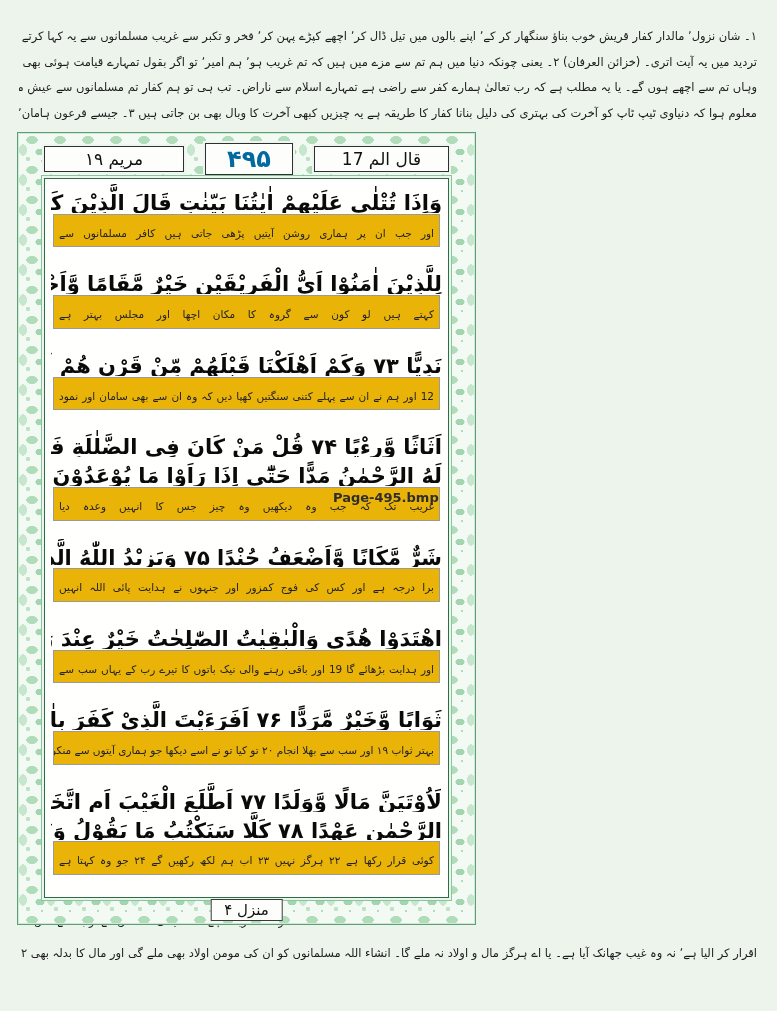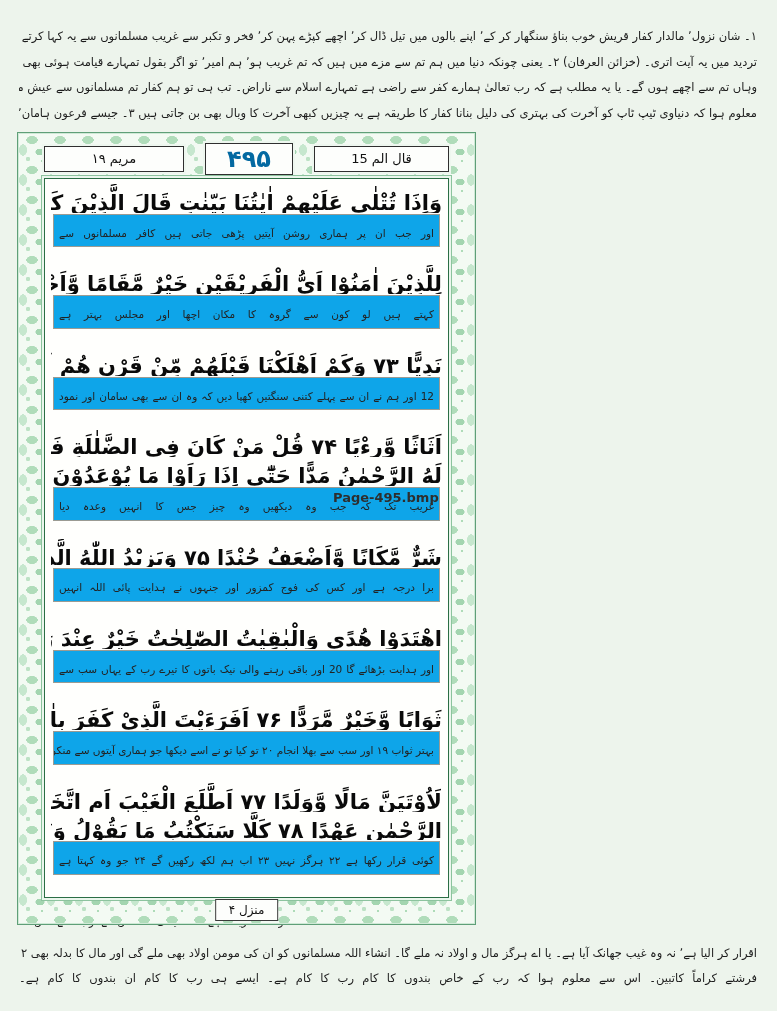--- a/index.html
+++ b/index.html
@@ -18,37 +18,37 @@
     background-color:#f3faf3;
     background-image:
       radial-gradient(ellipse 9px 6px at 14px 7px, #b0dcba 64%, transparent 66%),
       radial-gradient(ellipse 6px 9px at 5px 17px, #c6e7ce 64%, transparent 66%),
       radial-gradient(ellipse 7px 5px at 22px 19px, #a3d5b0 64%, transparent 66%),
       radial-gradient(circle 3px at 10px 26px, #bde2c5 70%, transparent 72%),
       radial-gradient(circle 2px at 24px 28px, #aedbb8 70%, transparent 72%);
     background-size:28px 30px;
     padding:7px 26px 26px;}
   .header-row{height:38px;display:flex;align-items:center;justify-content:space-between;direction:rtl;}
-  .hbox{background:#fdfefc;border:1px solid #2f2f2f;height:24px;line-height:24px;font-size:13px;
+  .hbox{background:#fdfefc;border:1px solid #2f2f2f;height:24px;line-height:24px;font-size:17px;
     padding:0 14px;color:#111;white-space:nowrap;box-shadow:0 0 0 2px #eef7ef;}
   .hbox.juz{min-width:105px;text-align:center;}
   .hbox.surah{min-width:110px;text-align:center;}
   .pagenum{background:#fdfefc;border:1px solid #2f2f2f;height:30px;line-height:30px;min-width:86px;
     text-align:center;font-size:24px;font-weight:bold;color:#0369a1;box-shadow:0 0 0 2px #eef7ef;}
   .content-box{position:relative;box-sizing:border-box;height:calc(100% - 38px);background:#fffffd;
     border:1.5px solid #2b6e45;box-shadow:0 0 0 2px #eaf6ec,0 0 0 3px #8cc39e;
     padding:5px 6px 4px;display:flex;flex-direction:column;justify-content:space-between;overflow:hidden;}
   .arabic-line{direction:rtl;font-family:"DejaVu Sans",sans-serif;font-weight:bold;color:#0a0a0a;
     font-size:21px;line-height:39px;height:39px;text-align:justify;text-align-last:justify;
     overflow:hidden;white-space:nowrap;}
   .urdu-line{direction:rtl;font-size:10.5px;line-height:19px;height:19px;color:#222;
-    border:1px solid #9b9b93;background:#0ea5e9;margin:1px 2px 18px;padding:9px 5px;
+    border:1px solid #9b9b93;background:#eab308;margin:1px 2px 18px;padding:9px 5px;
     text-align:justify;text-align-last:justify;overflow:hidden;white-space:nowrap;}
   .manzil{position:absolute;bottom:3px;left:50%;transform:translateX(-50%);
-    background:#fdfefc;border:1px solid #3a3a3a;font-size:12px;line-height:20px;height:20px;
+    background:#fdfefc;border:1px solid #3a3a3a;font-size:15px;line-height:20px;height:20px;
     padding:0 13px;color:#111;white-space:nowrap;}
   .watermark{position:absolute;top:490px;left:333px;direction:ltr;
     font-family:"DejaVu Sans",sans-serif;font-weight:bold;font-size:13px;color:#2e2e2e;z-index:6;text-align:center;}
 </style>
 </head>
 <body>
 
 <div class="page">
 
   <div class="top-commentary">
@@ -88,47 +88,46 @@
       <div class="commentary-line">آپ نے فرمایا۔ ہاں تو وہ بولا کہ اچھا مر کر اٹھنے کے بعد</div>
       <div class="commentary-line">مجھے مال اولاد ملے گا٬ تب ہی آپ کا قرض ادا کروں گا۔</div>
       <div class="commentary-line">اس پر یہ آیت نازل ہوئی اس سے معلوم ہوا کہ شریعت</div>
       <div class="commentary-line">کے احکام کا مذاق اڑانا کفار کا طریقہ ہے یہ بھی معلوم ہوا</div>
       <div class="commentary-line">کہ گناہ کر کے رحمت کے امیدوار رہنا٬ نیک اعمال نہ کرنا٬</div>
       <div class="commentary-line">کفار کا طریقہ ہے ۱۱۔ یعنی نہ اس نے رب سے اس کا</div>
     </div>
 
   <div class="quran-frame">
     <div class="header-row">
-      <div class="hbox juz">قال الم 15</div>
+      <div class="hbox juz">قال الم 17</div>
       <div class="pagenum">۴۹۵</div>
       <div class="hbox surah">مريم ١٩</div>
     </div>
     <div class="content-box">
         <div class="arabic-line">وَاِذَا تُتْلٰى عَلَيْهِمْ اٰيٰتُنَا بَيِّنٰتٍ قَالَ الَّذِيْنَ كَفَرُوْا</div>
         <div class="urdu-line">اور جب ان پر ہماری روشن آیتیں پڑھی جاتی ہیں کافر مسلمانوں سے</div>
         <div class="arabic-line">لِلَّذِيْنَ اٰمَنُوْا اَيُّ الْفَرِيْقَيْنِ خَيْرٌ مَّقَامًا وَّاَحْسَنُ</div>
         <div class="urdu-line">کہتے ہیں لو کون سے گروہ کا مکان اچھا اور مجلس بہتر ہے</div>
         <div class="arabic-line">نَدِيًّا ۷۳ وَكَمْ اَهْلَكْنَا قَبْلَهُمْ مِّنْ قَرْنٍ هُمْ اَحْسَنُ</div>
         <div class="urdu-line">12 اور ہم نے ان سے پہلے کتنی سنگتیں کھپا دیں کہ وہ ان سے بھی سامان اور نمود</div>
         <div class="arabic-line">اَثَاثًا وَّرِءْيًا ۷۴ قُلْ مَنْ كَانَ فِي الضَّلٰلَةِ فَلْيَمْدُدْ</div>
         <div class="arabic-line">لَهُ الرَّحْمٰنُ مَدًّا حَتّٰٓى اِذَا رَاَوْا مَا يُوْعَدُوْنَ اِمَّا</div>
         <div class="urdu-line">غریب تک کہ جب وہ دیکھیں وہ چیز جس کا انہیں وعدہ دیا</div>
         <div class="arabic-line">شَرٌّ مَّكَانًا وَّاَضْعَفُ جُنْدًا ۷۵ وَيَزِيْدُ اللّٰهُ الَّذِيْنَ</div>
         <div class="urdu-line">برا درجہ ہے اور کس کی فوج کمزور اور جنہوں نے ہدایت پائی اللہ انہیں</div>
         <div class="arabic-line">اهْتَدَوْا هُدًى وَالْبٰقِيٰتُ الصّٰلِحٰتُ خَيْرٌ عِنْدَ رَبِّكَ</div>
-        <div class="urdu-line">اور ہدایت بڑھائے گا 20 اور باقی رہنے والی نیک باتوں کا تیرے رب کے یہاں سب سے</div>
+        <div class="urdu-line">اور ہدایت بڑھائے گا 19 اور باقی رہنے والی نیک باتوں کا تیرے رب کے یہاں سب سے</div>
         <div class="arabic-line">ثَوَابًا وَّخَيْرٌ مَّرَدًّا ۷۶ اَفَرَءَيْتَ الَّذِيْ كَفَرَ بِاٰيٰتِنَا وَقَالَ</div>
         <div class="urdu-line">بہتر ثواب ۱۹ اور سب سے بھلا انجام ۲۰ تو کیا تو نے اسے دیکھا جو ہماری آیتوں سے منکر ہوا اور کہتا</div>
         <div class="arabic-line">لَاُوْتَيَنَّ مَالًا وَّوَلَدًا ۷۷ اَطَّلَعَ الْغَيْبَ اَمِ اتَّخَذَ عِنْدَ</div>
         <div class="arabic-line">الرَّحْمٰنِ عَهْدًا ۷۸ كَلَّا سَنَكْتُبُ مَا يَقُوْلُ وَنَمُدُّ</div>
         <div class="urdu-line">کوئی قرار رکھا ہے ۲۲ ہرگز نہیں ۲۳ اب ہم لکھ رکھیں گے ۲۴ جو وہ کہتا ہے</div>
       </div>
     <div class="manzil">منزل ۴</div>
   </div>
 
   <div class="watermark">Page-495.bmp</div>
 
   <div class="bottom-commentary">
       <div class="commentary-line">اقرار کر الیا ہے٬ نہ وہ غیب جھانک آیا ہے۔ یا اے ہرگز مال و اولاد نہ ملے گا۔ انشاء اللہ مسلمانوں کو ان کی مومن اولاد بھی ملے گی اور مال کا بدلہ بھی ۱۲۔ یعنی ہمارے</div>
-      <div class="commentary-line">فرشتے کراماً کاتبین۔ اس سے معلوم ہوا کہ رب کے خاص بندوں کا کام رب کا کام ہے۔ ایسے ہی رب کا کام ان بندوں کا کام ہے۔</div>
     </div>
 
 </div>
 
 </body></html>

